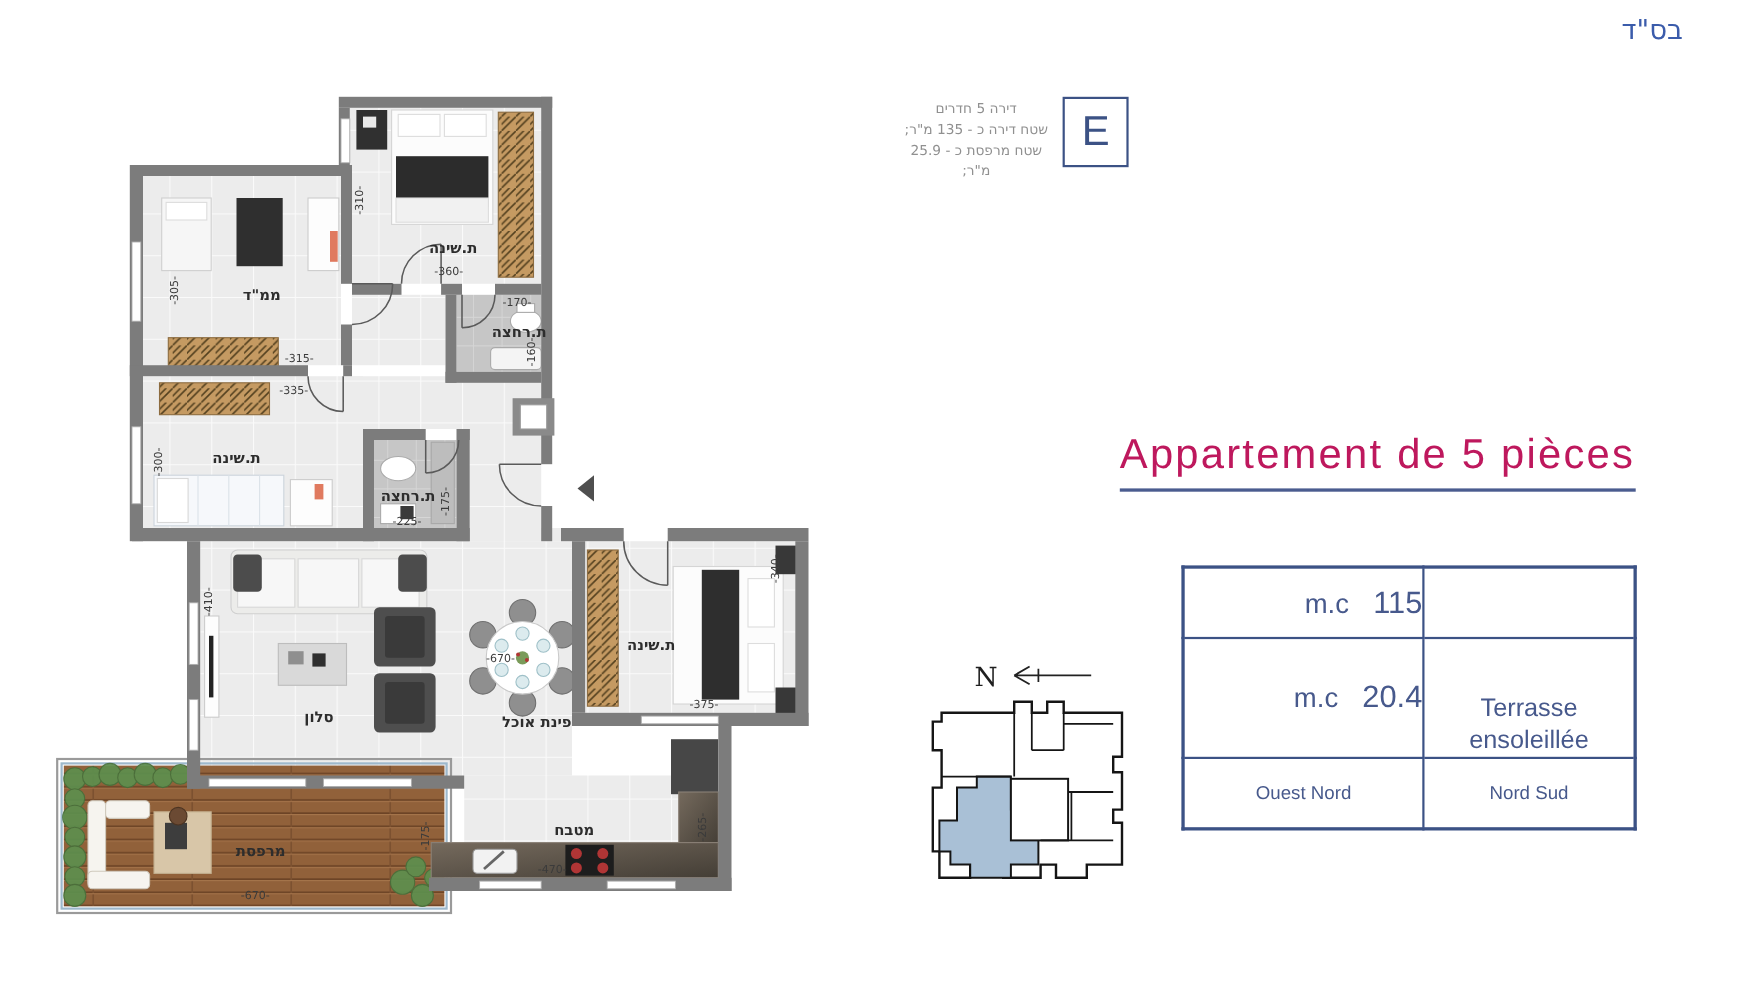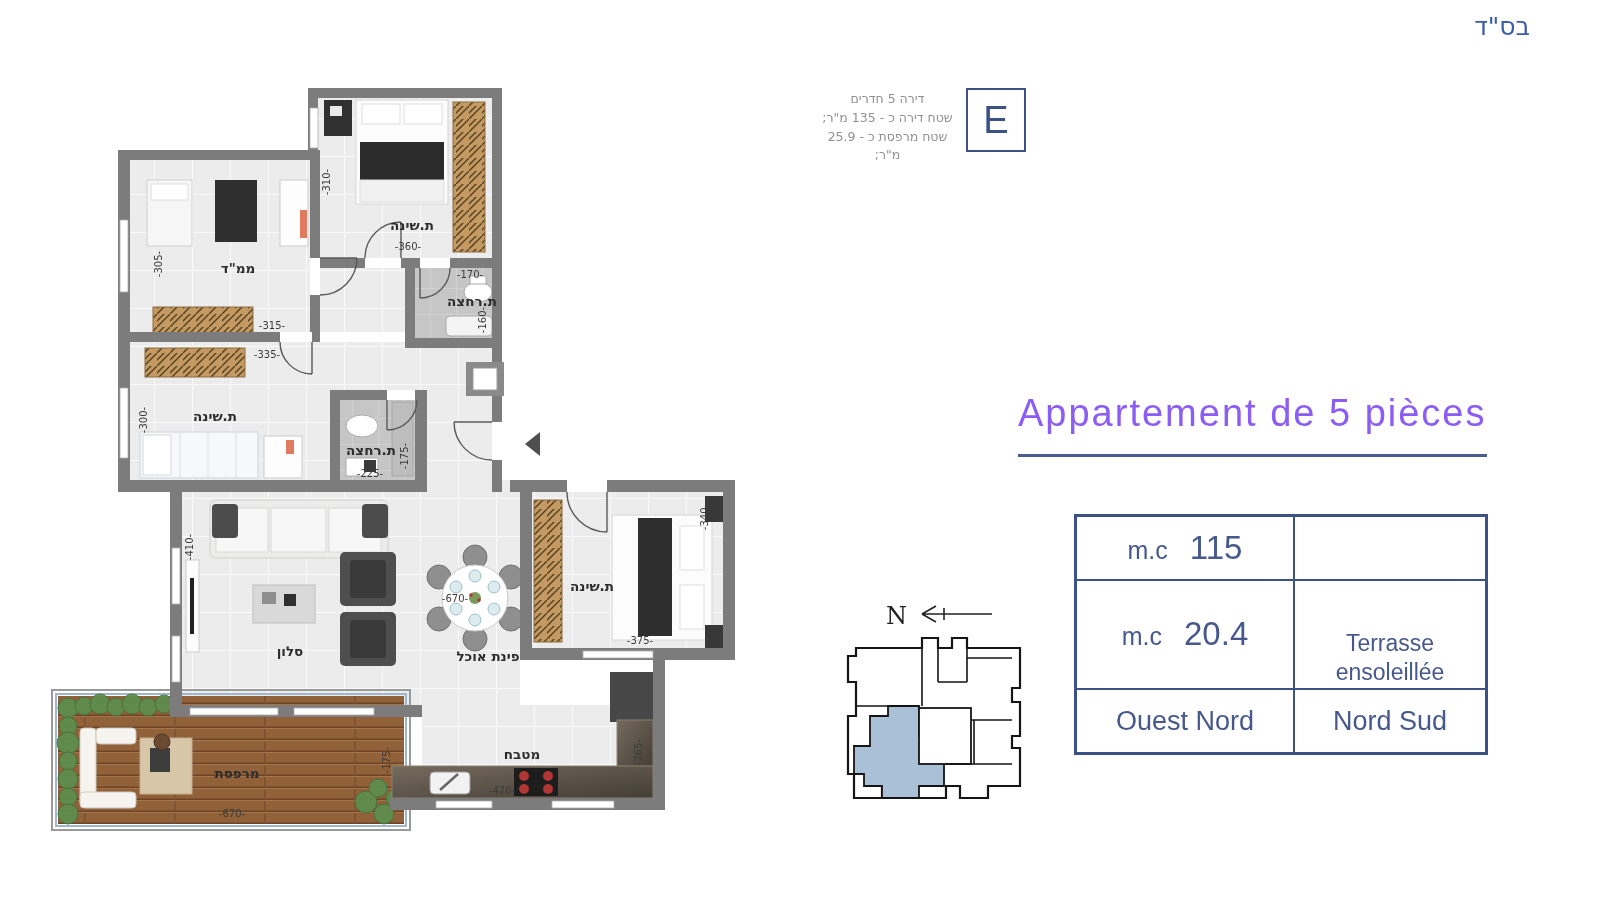--- a/index.html
+++ b/index.html
@@ -9,32 +9,32 @@
   .bsd{position:absolute;left:1440px;top:12px;width:90px;text-align:right;
        font-size:25px;color:#3b5cab;}
   .spec{position:absolute;left:820px;top:90px;width:135px;text-align:center;direction:rtl;
         font-size:12.5px;color:#909090;line-height:1.5;}
   .ebox{position:absolute;left:966px;top:88px;width:56px;height:60px;border:2px solid #3c5285;
         display:flex;align-items:center;justify-content:center;
         font-family:"Liberation Sans",sans-serif;font-size:38px;color:#3c5285;}
   
   .title{position:absolute;left:1018px;top:392px;margin:0;width:auto;
          font-family:"Liberation Sans",sans-serif;font-weight:400;font-size:38px;
-         color:#8b5cf6;letter-spacing:2px;border-bottom:3px solid #4a5c8f;padding-bottom:19px;}
+         color:#be185d;letter-spacing:2px;border-bottom:3px solid #4a5c8f;padding-bottom:9px;}
   
   .info-table{position:absolute;left:1074px;top:514px;border-collapse:collapse;
               font-family:"Liberation Sans",sans-serif;color:#47598c;}
   .info-table td{border:2px solid #3c5285;text-align:center;vertical-align:middle;padding:0;}
   .info-table{border:3px solid #3c5285;}
   .c1{width:216px;} .c2{width:190px;}
   .r1{height:64px;} .r2{height:72px;} .r3{height:64px;}
-  .mc-row{display:flex;align-items:baseline;justify-content:center;gap:22px;}
-  .mc-unit{font-size:25px;} .mc-val{font-size:33px;}
+  .mc-row{display:flex;align-items:baseline;justify-content:flex-end;gap:22px;}
+  .mc-unit{font-size:25px;} .mc-val{font-size:28px;}
   .desc2{font-size:23px;line-height:1.3;margin-top:48px;}
-  .dir-cell{font-size:27px;}
+  .dir-cell{font-size:17px;}
   
   svg text{font-family:"DejaVu Sans",sans-serif;}
   .rname{font-size:13.5px;font-weight:700;fill:#2d2d2d;}
   .dim{font-size:10px;fill:#3b3b3b;}
   .nlab{font-family:"DejaVu Serif",serif;font-size:24px;fill:#1f1f1f;}
 </style>
 </head>
 <body>
 
 <div class="canvas">

